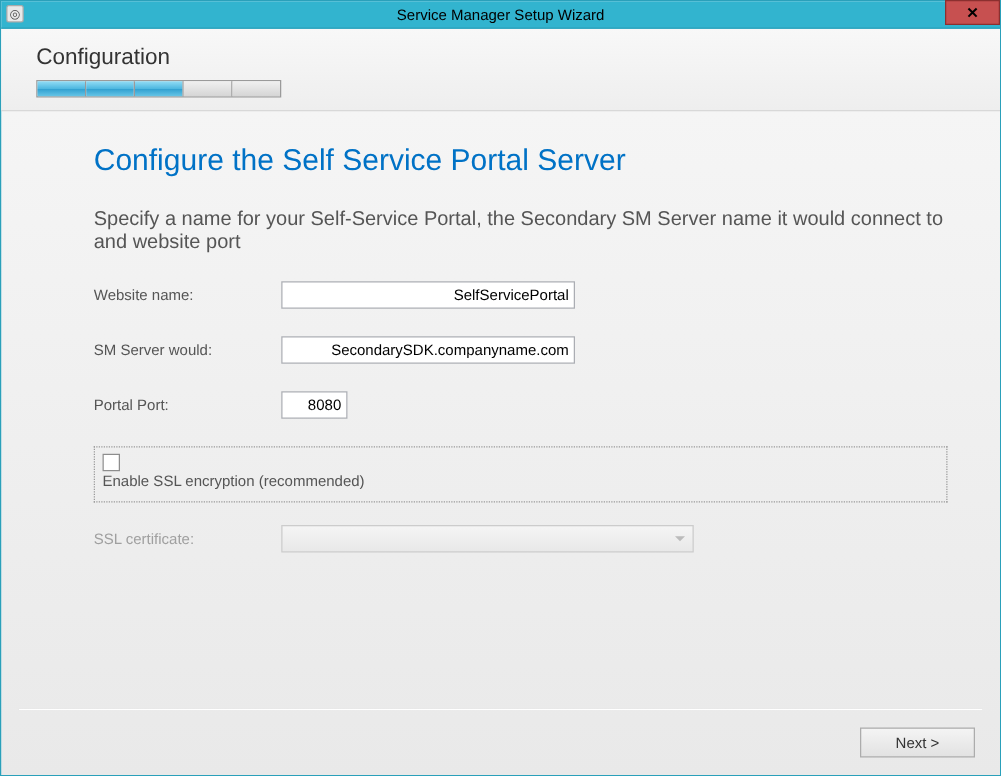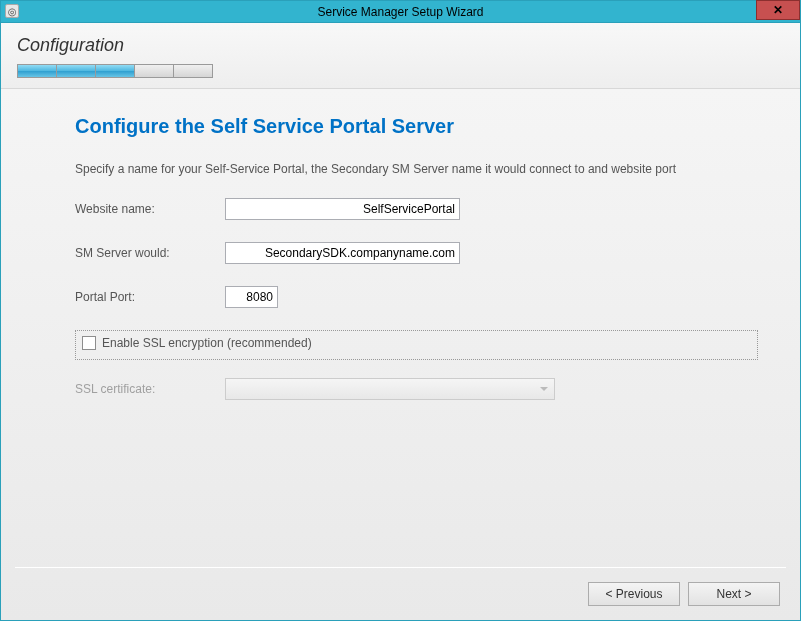--- a/index.html
+++ b/index.html
@@ -62,24 +62,23 @@
       justify-content: center;
       cursor: pointer;
     }
     .close-x {
       font-size: 12px;
       color: #000;
       font-weight: bold;
       font-family: Arial, sans-serif;
     }
     .header-section {
-      padding: 12px 16px 6px 16px;
+      padding: 12px 16px 6px 28px;
       background: linear-gradient(to bottom, #f8f8f8, #eeeeee);
       border-bottom: 1px solid #d8d8d8;
-      font-style: italic;
     }
     .config-label {
       font-size: 18px;
       color: #333;
       margin-bottom: 8px;
       font-weight: 400;
     }
     .progress-bar {
       display: flex;
       width: 196px;
@@ -98,27 +97,27 @@
     .progress-seg.filled {
       background: linear-gradient(to bottom, #92dcf5 0%, #4db7e0 50%, #2f9fd0 51%, #67c5e6 100%);
     }
     .progress-seg.empty {
       background: linear-gradient(to bottom, #f0f0f0, #d5d5d5);
     }
     .content {
       padding: 26px 42px 0 74px;
     }
     .page-heading {
-      font-size: 20px;
+      font-size: 24px;
       color: #0072c6;
-      font-weight: 700;
+      font-weight: 400;
       margin-bottom: 24px;
     }
     .description {
-      font-size: 12px;
+      font-size: 16px;
       color: #555;
       margin-bottom: 22px;
     }
     .form-row {
       display: flex;
       align-items: center;
       margin-bottom: 22px;
     }
     .form-label {
       width: 150px;
@@ -138,20 +137,21 @@
     .text-input.small {
       width: 53px;
     }
     .ssl-box {
       border: 1px dotted #999;
       padding: 4px 6px 8px 6px;
       margin-top: 2px;
       margin-bottom: 18px;
       display: flex;
       align-items: flex-start;
+      flex-direction: column;
     }
     .checkbox {
       width: 14px;
       height: 14px;
       border: 1px solid #8d8d8d;
       background: #fff;
       margin-right: 6px;
       margin-top: 1px;
       flex-shrink: 0;
       cursor: pointer;
@@ -267,17 +267,16 @@
       <label class="form-label">SSL certificate:</label>
       <div class="dropdown">
         <div class="dropdown-arrow"></div>
       </div>
     </div>
   </div>
 
   <div class="divider"></div>
 
   <div class="button-row">
-    <button class="wiz-btn">&lt; Previous</button>
     <button class="wiz-btn">Next &gt;</button>
   </div>
 
 </div>
 
 </body></html>

